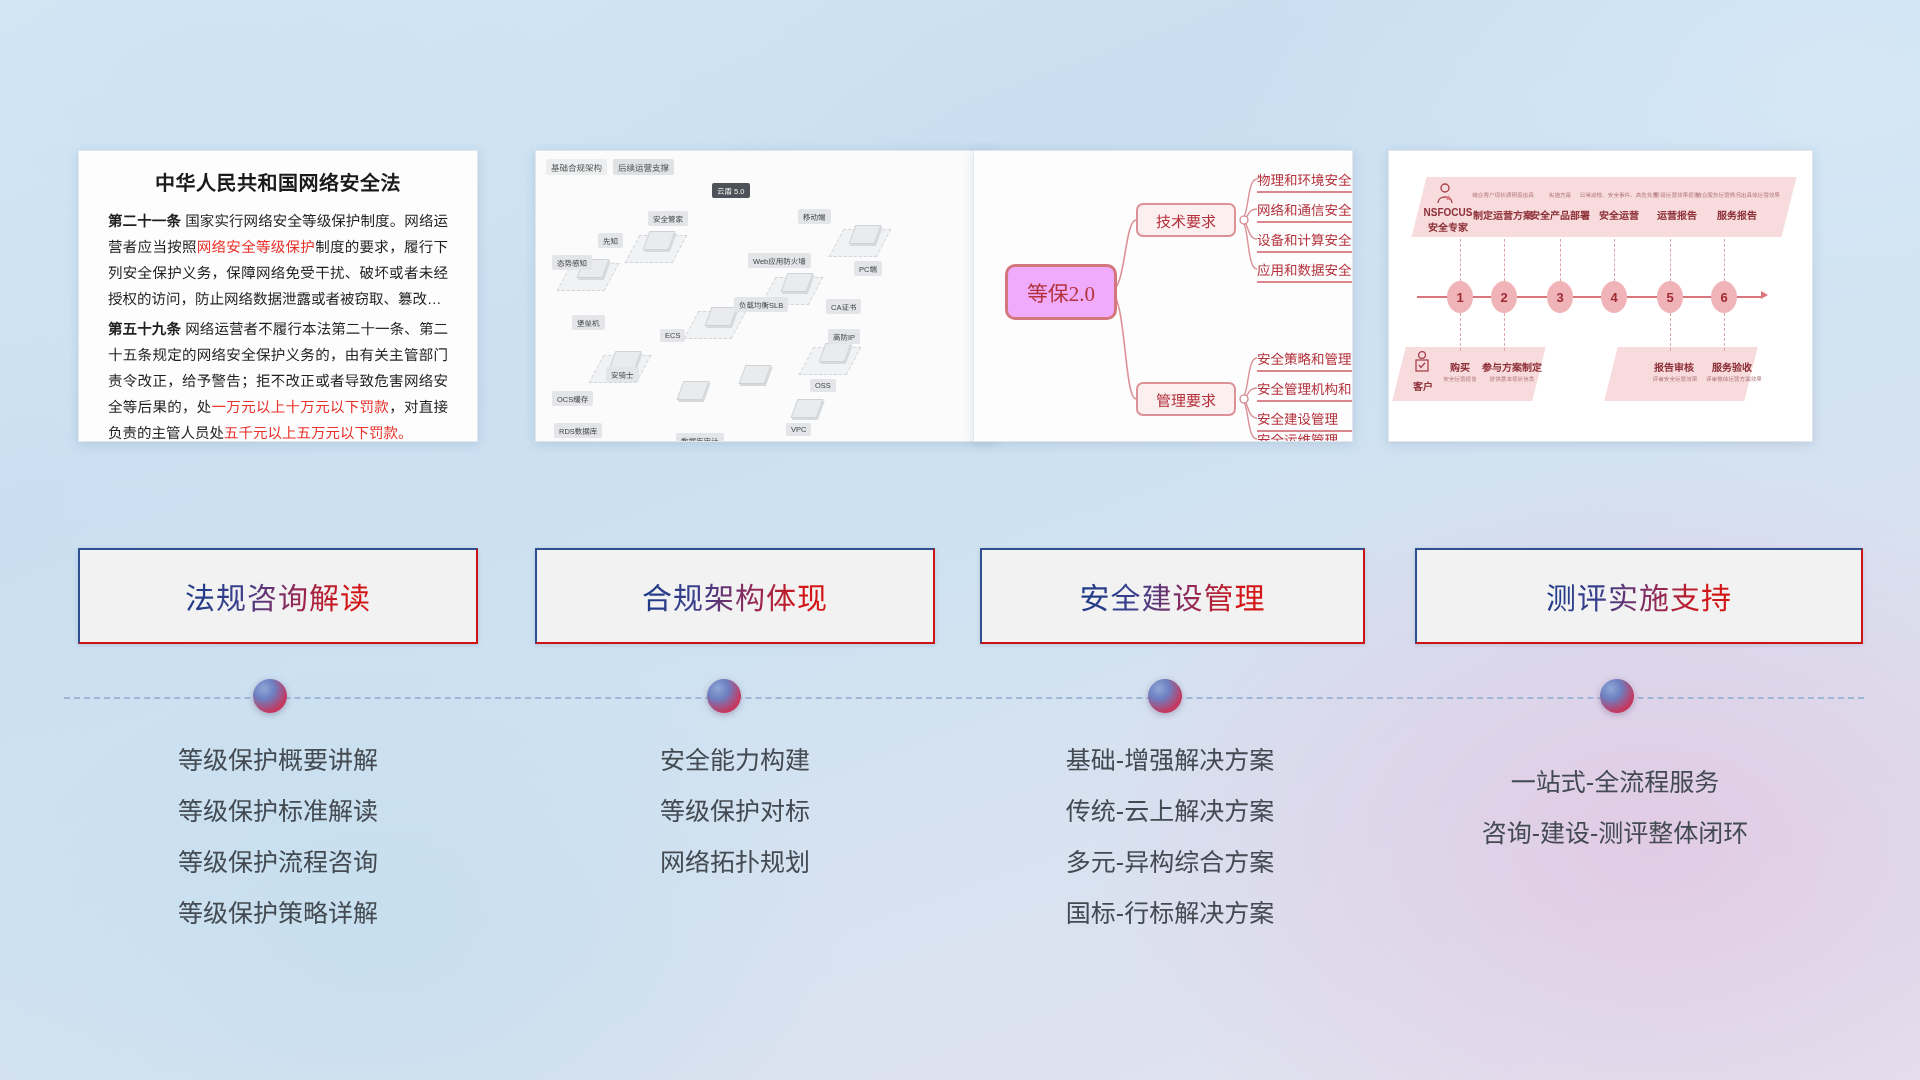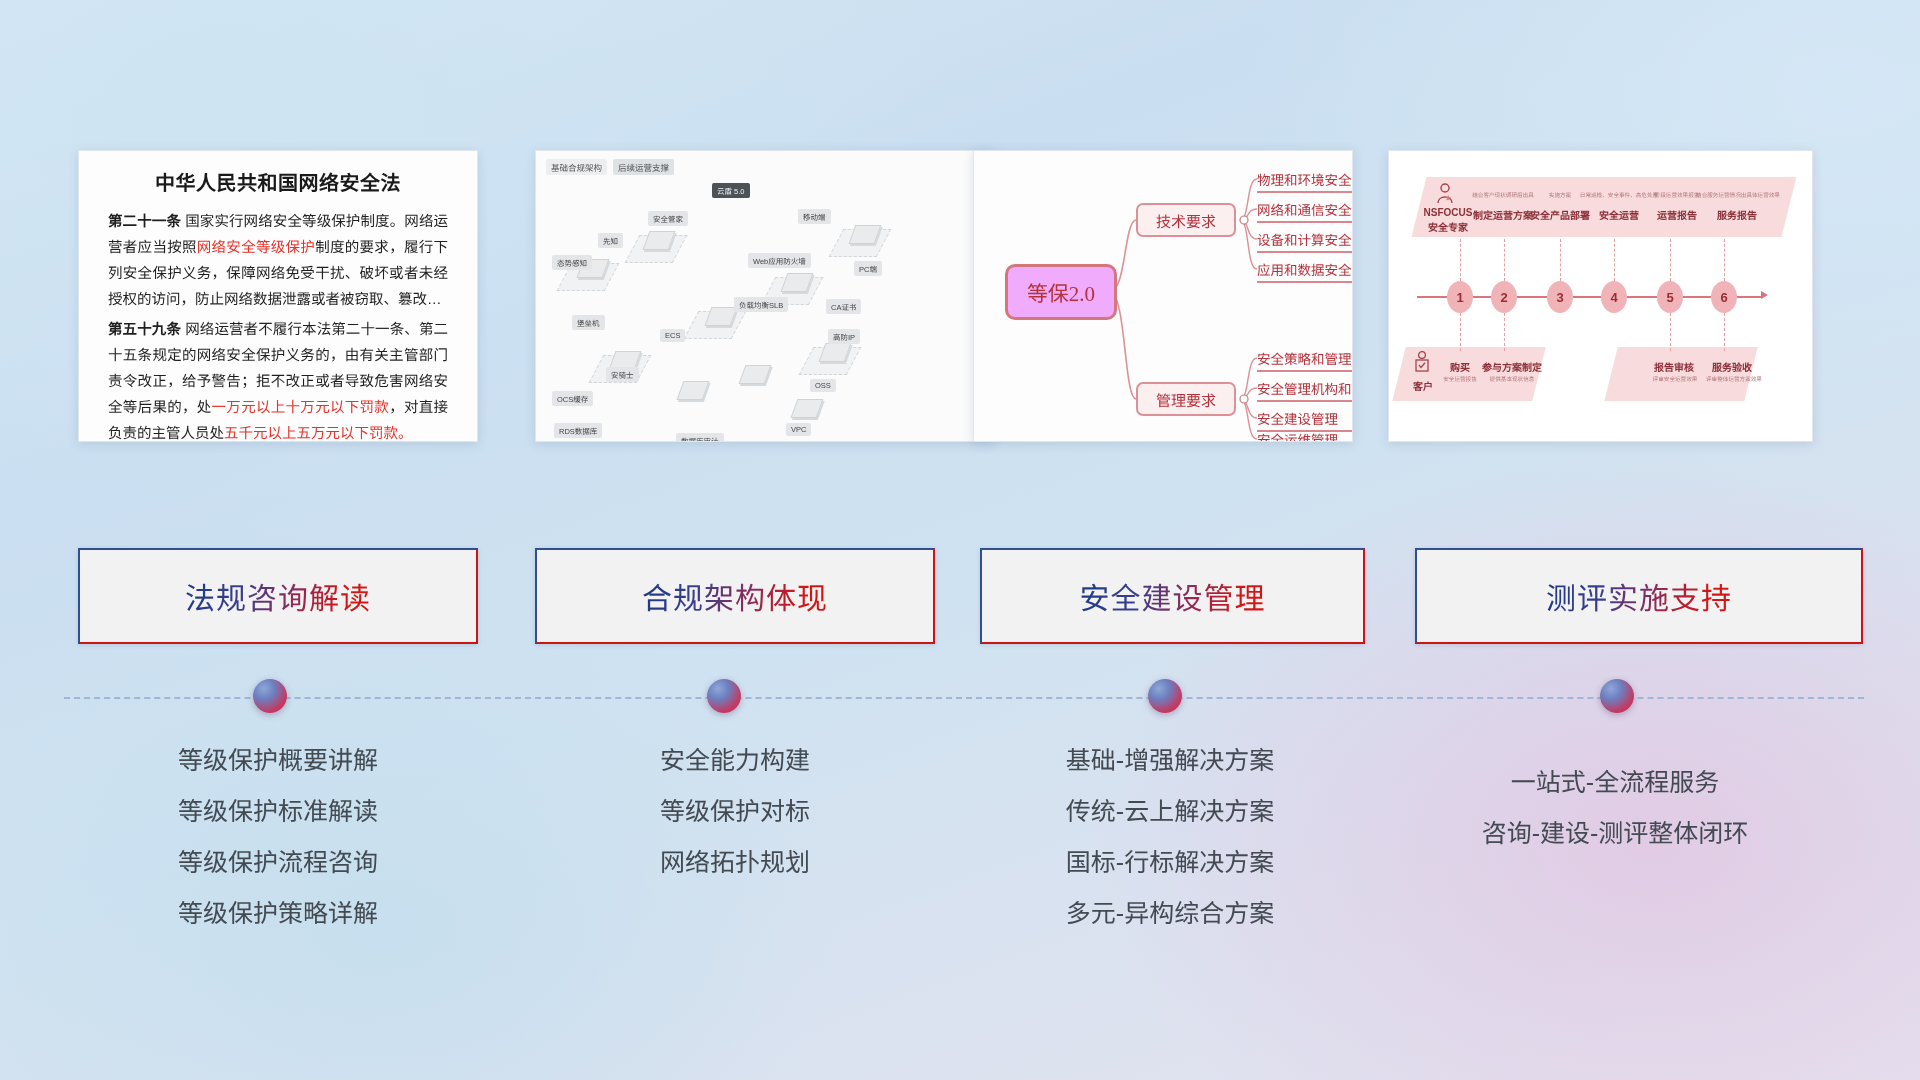--- a/index.html
+++ b/index.html
@@ -364,20 +364,20 @@
     <div class="item">等级保护策略详解</div>
   </div>
   <div class="list-col lc-2">
     <div class="item">安全能力构建</div>
     <div class="item">等级保护对标</div>
     <div class="item">网络拓扑规划</div>
   </div>
   <div class="list-col lc-3">
     <div class="item">基础-增强解决方案</div>
     <div class="item">传统-云上解决方案</div>
+    <div class="item">多元-异构综合方案</div>
     <div class="item">国标-行标解决方案</div>
-    <div class="item">多元-异构综合方案</div>
   </div>
   <div class="list-col lc-4">
     <div class="item">一站式-全流程服务</div>
     <div class="item">咨询-建设-测评整体闭环</div>
   </div>
 </div>
 
 </body></html>

